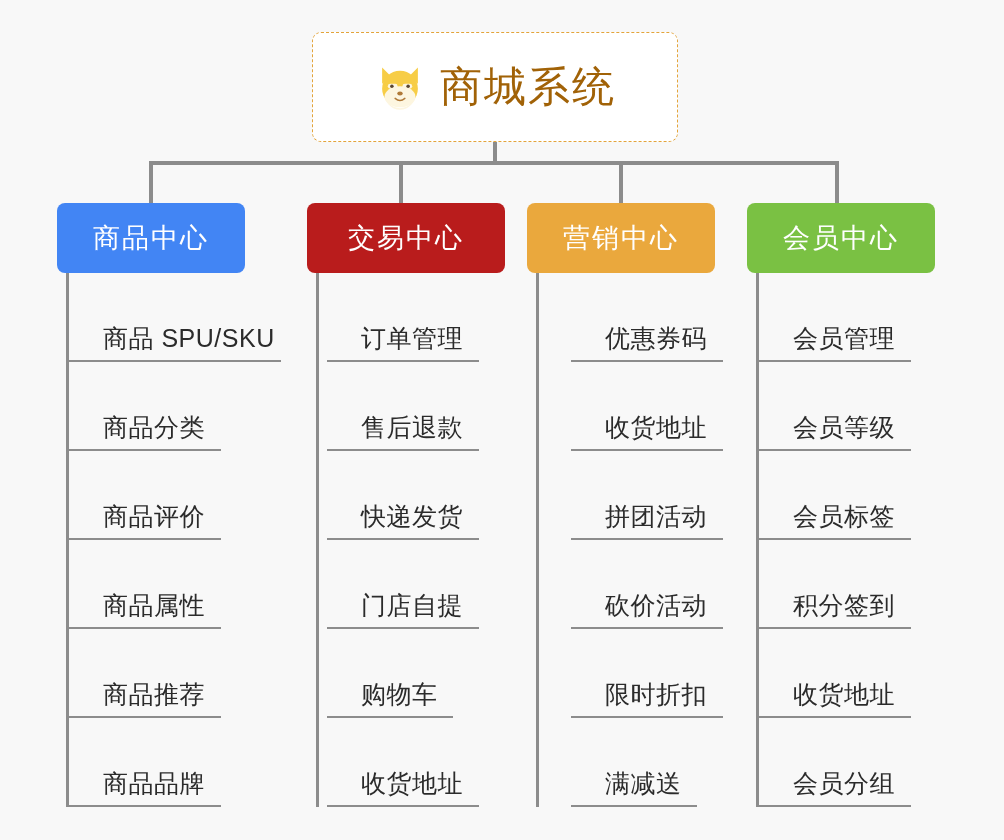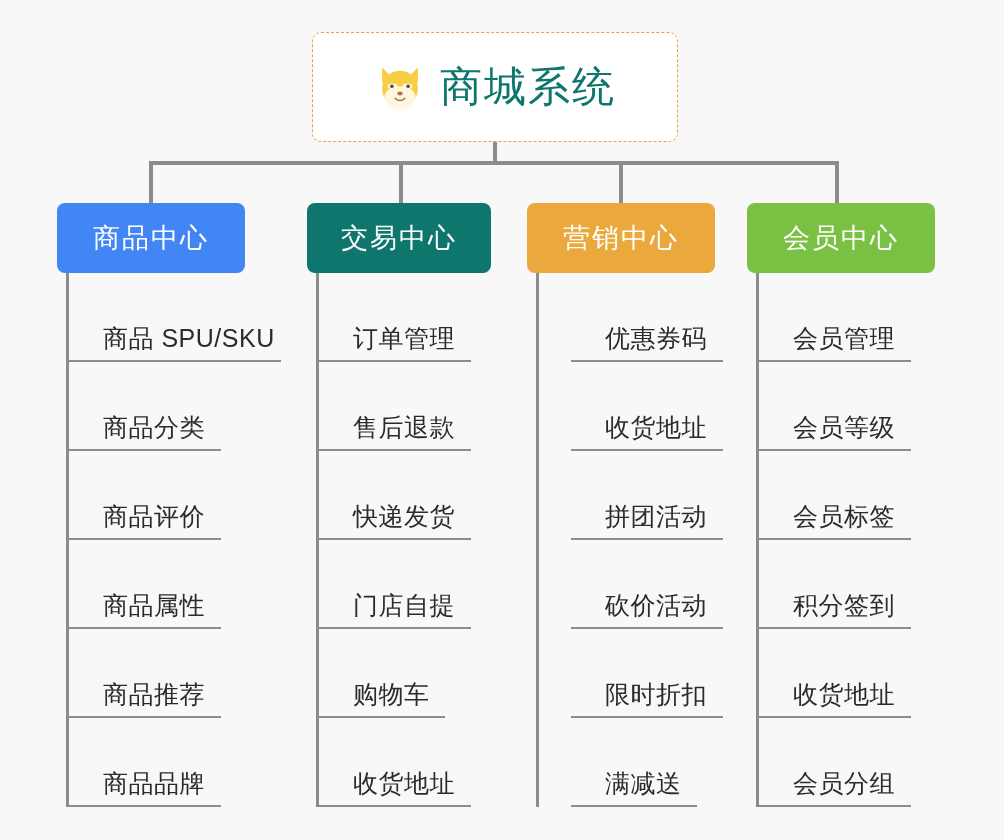--- a/index.html
+++ b/index.html
@@ -120,21 +120,21 @@
         <path d="M12 38 a20 20 0 0 0 40 0 a20 22 0 0 1 -40 0 Z" fill="#fdf6e0"></path>
         <ellipse cx="32" cy="44" rx="19" ry="13" fill="#fdf6e0"></ellipse>
         <rect x="17" y="28" width="12" height="6" rx="3" fill="#fdf6e0"></rect>
         <rect x="35" y="28" width="12" height="6" rx="3" fill="#fdf6e0"></rect>
         <circle cx="22" cy="31" r="2.2" fill="#5a4630"></circle>
         <circle cx="42" cy="31" r="2.2" fill="#5a4630"></circle>
         <ellipse cx="32" cy="40" rx="3.4" ry="2.4" fill="#b07a38"></ellipse>
         <path d="M26 46 q6 5 12 0" stroke="#b07a38" stroke-width="1.8" fill="none" stroke-linecap="round"></path>
       </svg>
     </span>
-    <span class="root-title" style="color: #0f766e;">商城系统</span>
+    <span class="root-title" style="color: #a16207;">商城系统</span>
   </div>
 
   <div class="conn conn-v" style="left: 493px; top: 142px; height: 23px; background: rgb(140, 140, 140);"></div>
   <div class="conn conn-h" style="left: 149px; top: 161px; width: 690px; background: rgb(140, 140, 140);"></div>
   <div class="conn conn-v" style="left: 149px; top: 161px; height: 44px; background: rgb(140, 140, 140);"></div>
   <div class="conn conn-v" style="left: 399px; top: 161px; height: 44px; background: rgb(140, 140, 140);"></div>
   <div class="conn conn-v" style="left: 619px; top: 161px; height: 44px; background: rgb(140, 140, 140);"></div>
   <div class="conn conn-v" style="left: 835px; top: 161px; height: 44px; background: rgb(140, 140, 140);"></div>
 
   <div class="column" style="left:57px;">
@@ -163,24 +163,24 @@
         <span class="leaf-underline" style="width: 152px; background: rgb(140, 140, 140);"></span>
       </div>
       <div class="leaf">
         <span class="leaf-label">商品品牌</span>
         <span class="leaf-underline" style="width: 152px; background: rgb(140, 140, 140);"></span>
       </div>
     </div>
   </div>
 
   <div class="column" style="left:307px;">
-    <div class="cat-box" style="width:184px; background:#0f766e;">
+    <div class="cat-box" style="width:198px; background:#b91c1c;">
       <span>交易中心</span>
     </div>
-    <div class="leaf-list" style="border-left-color: rgb(140, 140, 140);">
+    <div class="leaf-list" style="border-left-color: rgb(140, 140, 140); padding-left: 8px;">
       <div class="leaf">
         <span class="leaf-label">订单管理</span>
         <span class="leaf-underline" style="width: 152px; background: rgb(140, 140, 140);"></span>
       </div>
       <div class="leaf">
         <span class="leaf-label">售后退款</span>
         <span class="leaf-underline" style="width: 152px; background: rgb(140, 140, 140);"></span>
       </div>
       <div class="leaf">
         <span class="leaf-label">快递发货</span>

